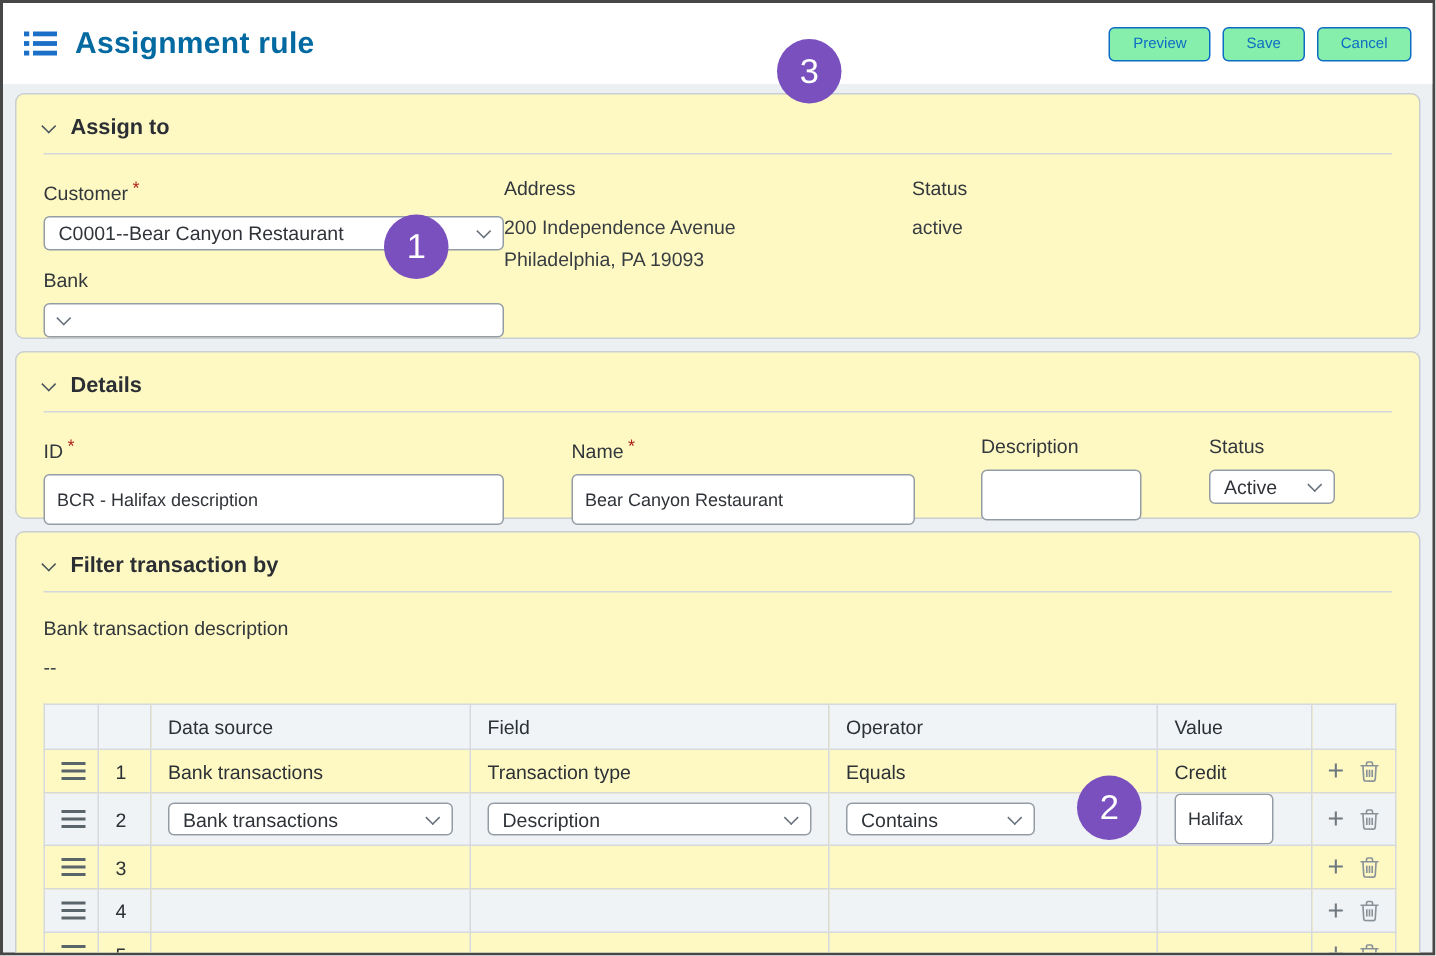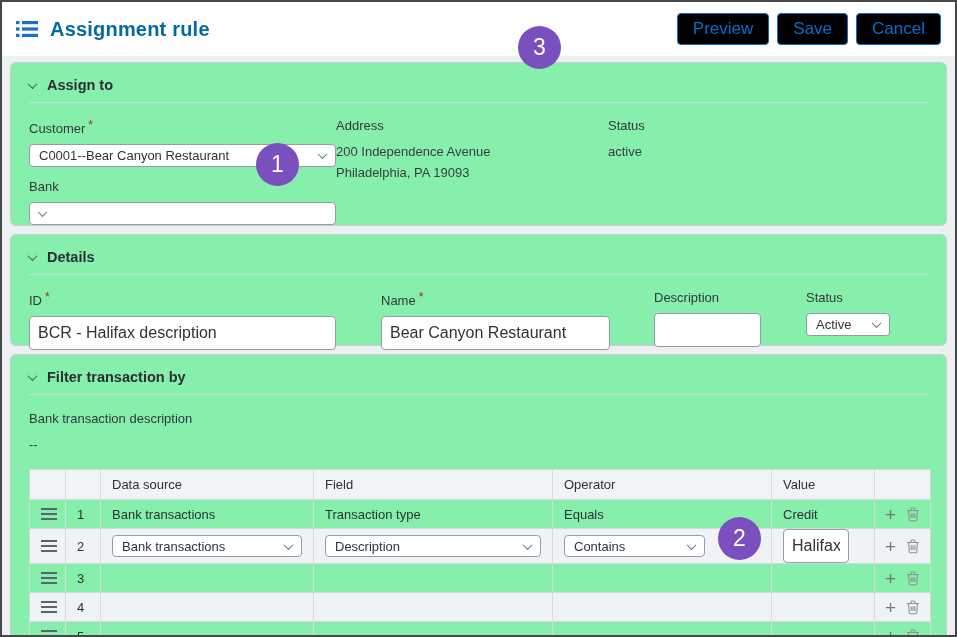--- a/index.html
+++ b/index.html
@@ -14,56 +14,56 @@
   
   .topbar {
     height:54px; background:#fff; display:flex; align-items:center;
     padding:0 14px;
   }
   .list-icon { display:flex; margin-right:12px; cursor:pointer; }
   .page-title { font-size:20px; font-weight:bold; color:#0369a1; letter-spacing:0.2px; }
   .topbar-buttons { margin-left:auto; display:flex; gap:8px; }
   .btn {
     font-family:"Liberation Sans", sans-serif;
-    background:#000000; color:#0d6cc4; border:1.5px solid #0d6cc4;
-    border-radius:4px; font-size:17px; padding:5px 15px; cursor:pointer;
+    background:#86efac; color:#0d6cc4; border:1.5px solid #0d6cc4;
+    border-radius:4px; font-size:10px; padding:5px 15px; cursor:pointer;
     display:flex; align-items:center; gap:10px;
   }
   .chev-v {
     display:inline-block; width:7px; height:7px;
     border-left:1.5px solid currentColor; border-bottom:1.5px solid currentColor;
     transform:rotate(-45deg) translate(1px,-1px);
   }
   .chev-gray { color:#66707a; }
 
   
   .body-area { padding:6px 8px; }
   .panel {
-    background:#86efac; border:1px solid #c9ced3; border-radius:6px;
+    background:#fef9c3; border:1px solid #c9ced3; border-radius:6px;
     padding:0 18px 18px 18px; margin-bottom:8px; position:relative;
   }
   .sec-head {
     display:flex; align-items:center; gap:11px;
     padding:14px 0 9px 0; border-bottom:1px solid #d4d8dc;
     font-size:14.5px; font-weight:bold; color:#2b2f34;
   }
   .sec-chev { color:#4b555d; cursor:pointer; }
 
   .field-label { font-size:13px; color:#32373c; margin-bottom:8px; }
   .req { color:#b3231f; font-size:12px; vertical-align:4px; margin-left:3px; }
 
   .selectbox {
     display:flex; align-items:center; justify-content:space-between;
     border:1px solid #949da5; border-radius:4px; background:#fff;
     height:23px; padding:0 9px; font-size:13px; color:#2f3338; cursor:pointer;
   }
   .textinput {
     font-family:"Liberation Sans", sans-serif;
     border:1px solid #949da5; border-radius:4px; background:#fff;
-    height:23px; padding:16px 8px; font-size:16px; color:#2f3338; width:100%;
+    height:23px; padding:16px 8px; font-size:12px; color:#2f3338; width:100%;
   }
   .static-text { font-size:13px; color:#383d42; line-height:21px; }
 
   .cols { display:flex; margin-top:15px; }
 
   
   .filter-sub { margin-top:16px; }
   .grid { margin-top:14px; border-collapse:collapse; table-layout:fixed; width:901px; }
   .grid th, .grid td {
     border:1px solid #d6dade; font-size:13px; color:#2c3136;
@@ -263,21 +263,21 @@
                 <span class="chev-v chev-gray"></span>
               </div>
             </td>
             <td>
               <div class="selectbox cell-select">
                 <span>Description</span>
                 <span class="chev-v chev-gray"></span>
               </div>
             </td>
             <td>
-              <div class="selectbox cell-select" style="width:141px;">
+              <div class="selectbox cell-select" style="width:126px;">
                 <span>Contains</span>
                 <span class="chev-v chev-gray"></span>
               </div>
             </td>
             <td><input class="textinput cell-input" value="Halifax" style=""></td>
             <td>
                 <div class="act-cell">
               <span class="plus">+</span>
               <span class="trash">
                 <svg width="14" height="15" viewBox="0 0 14 15">

